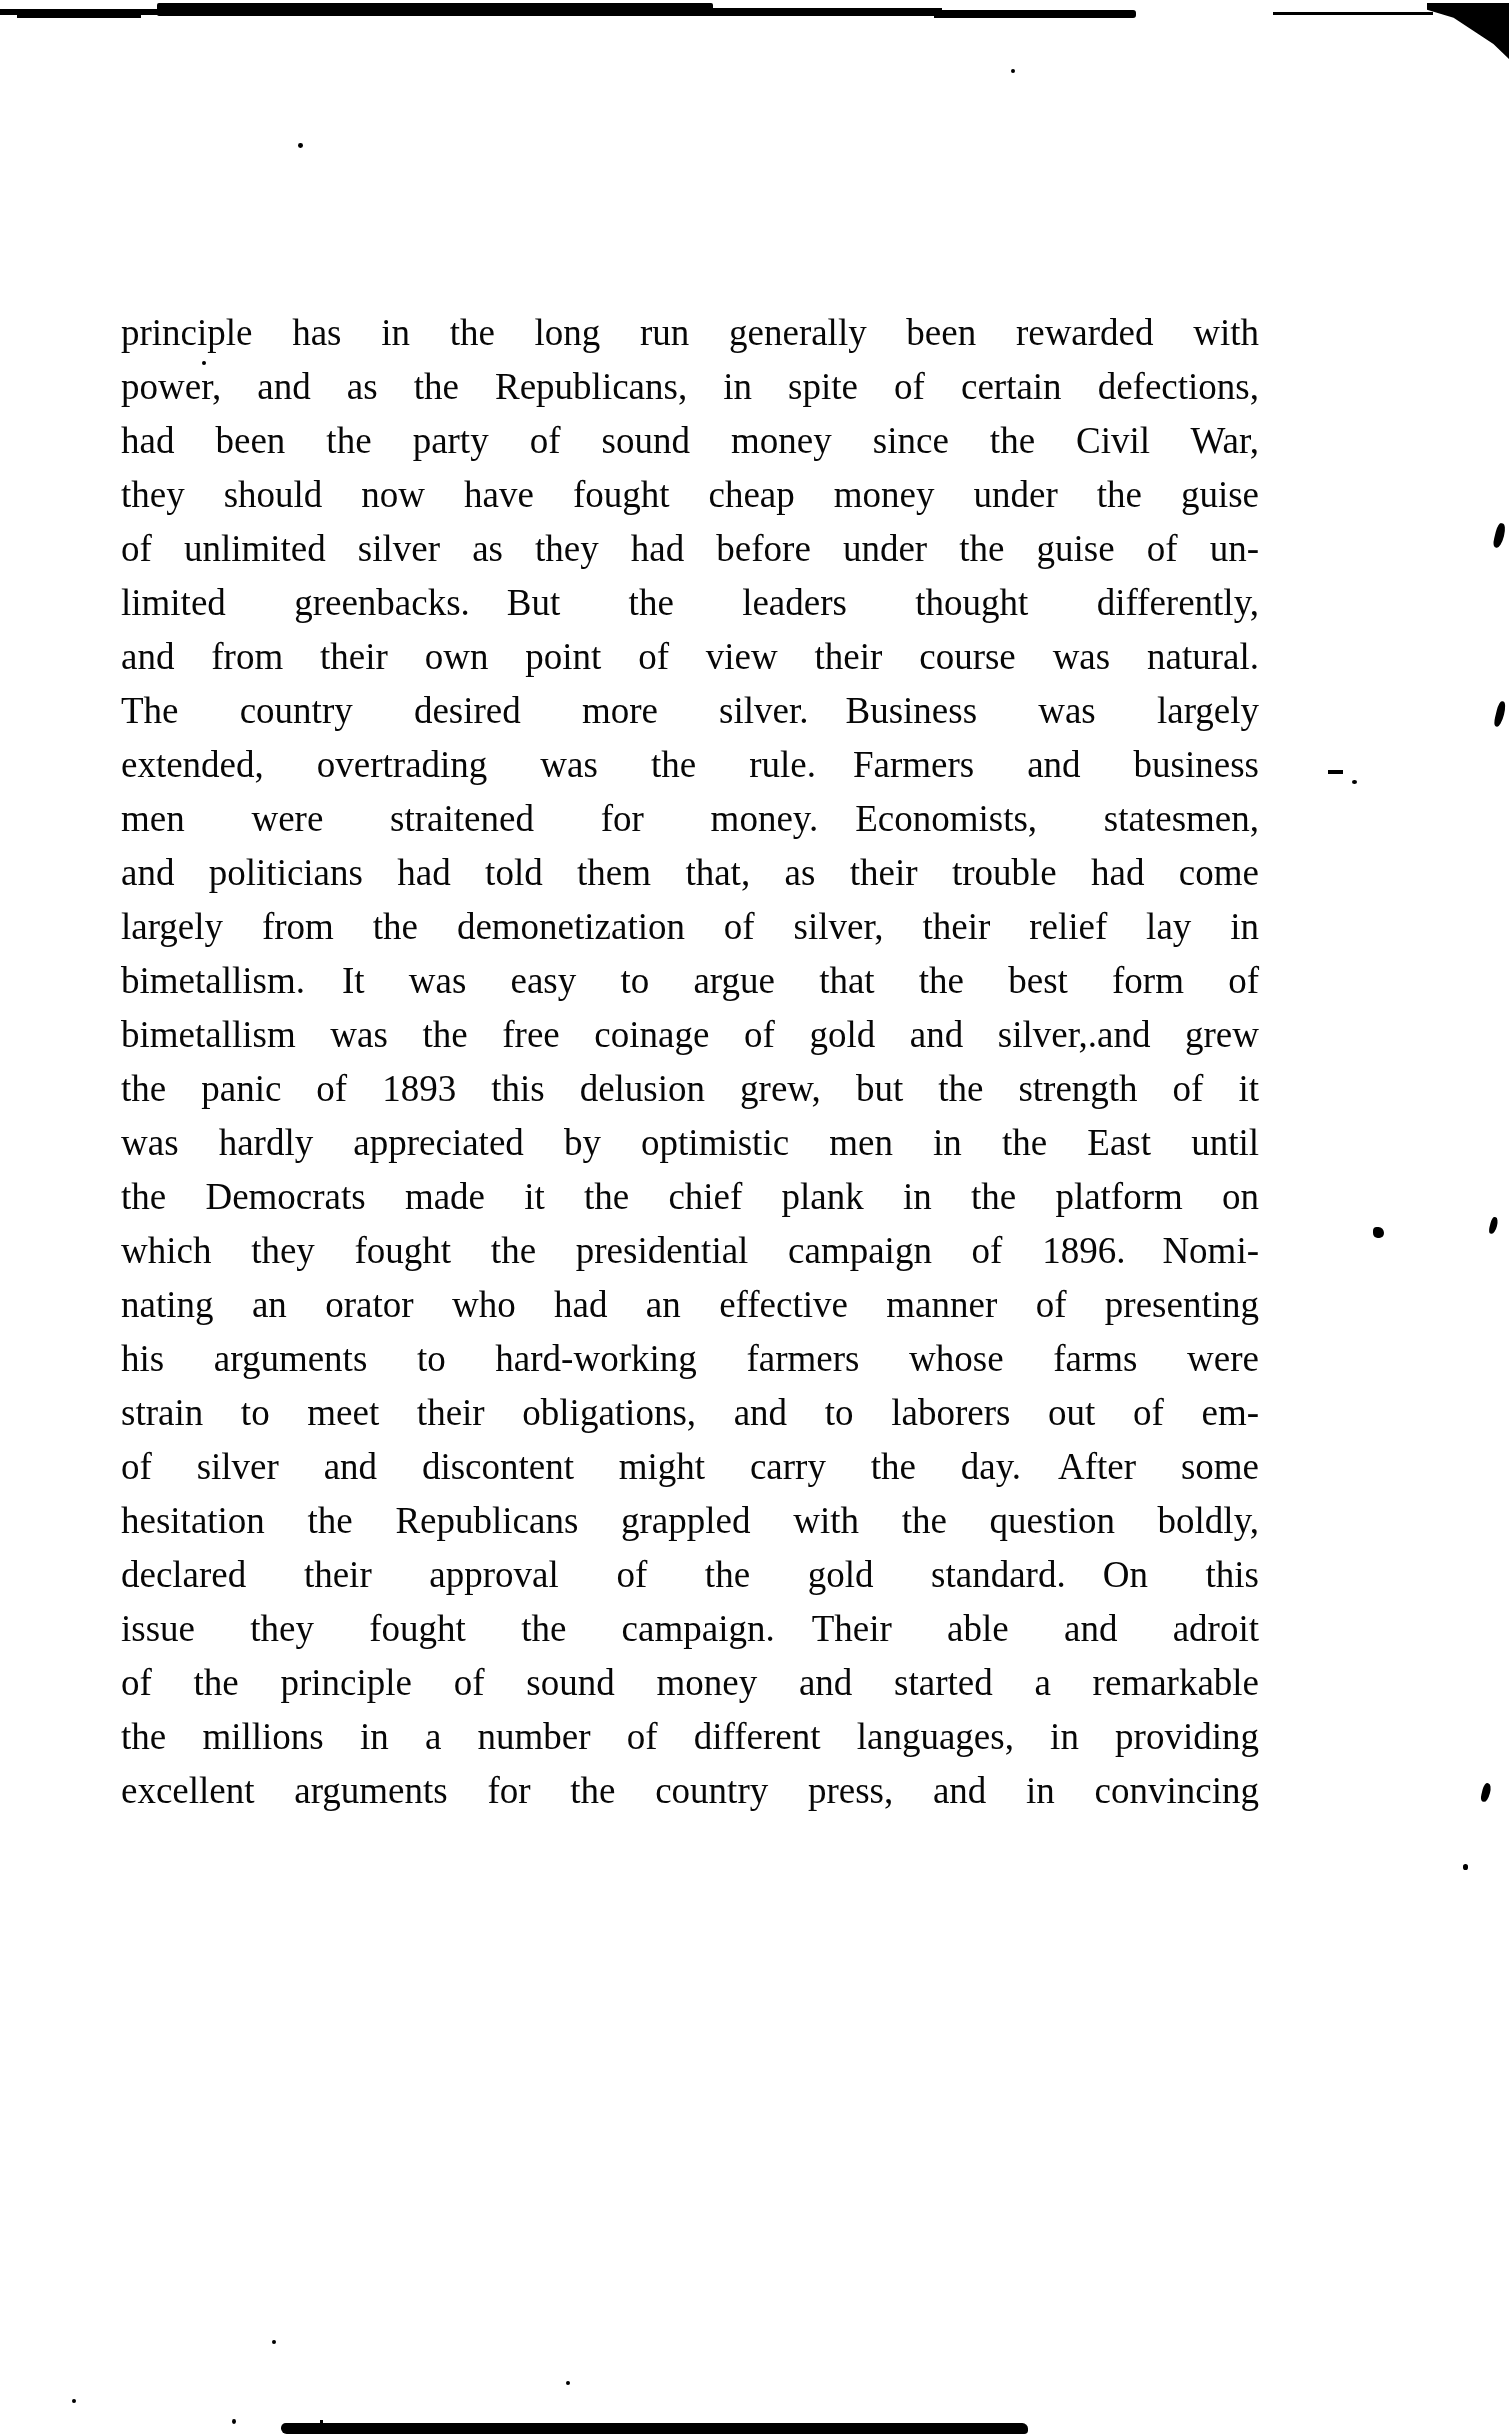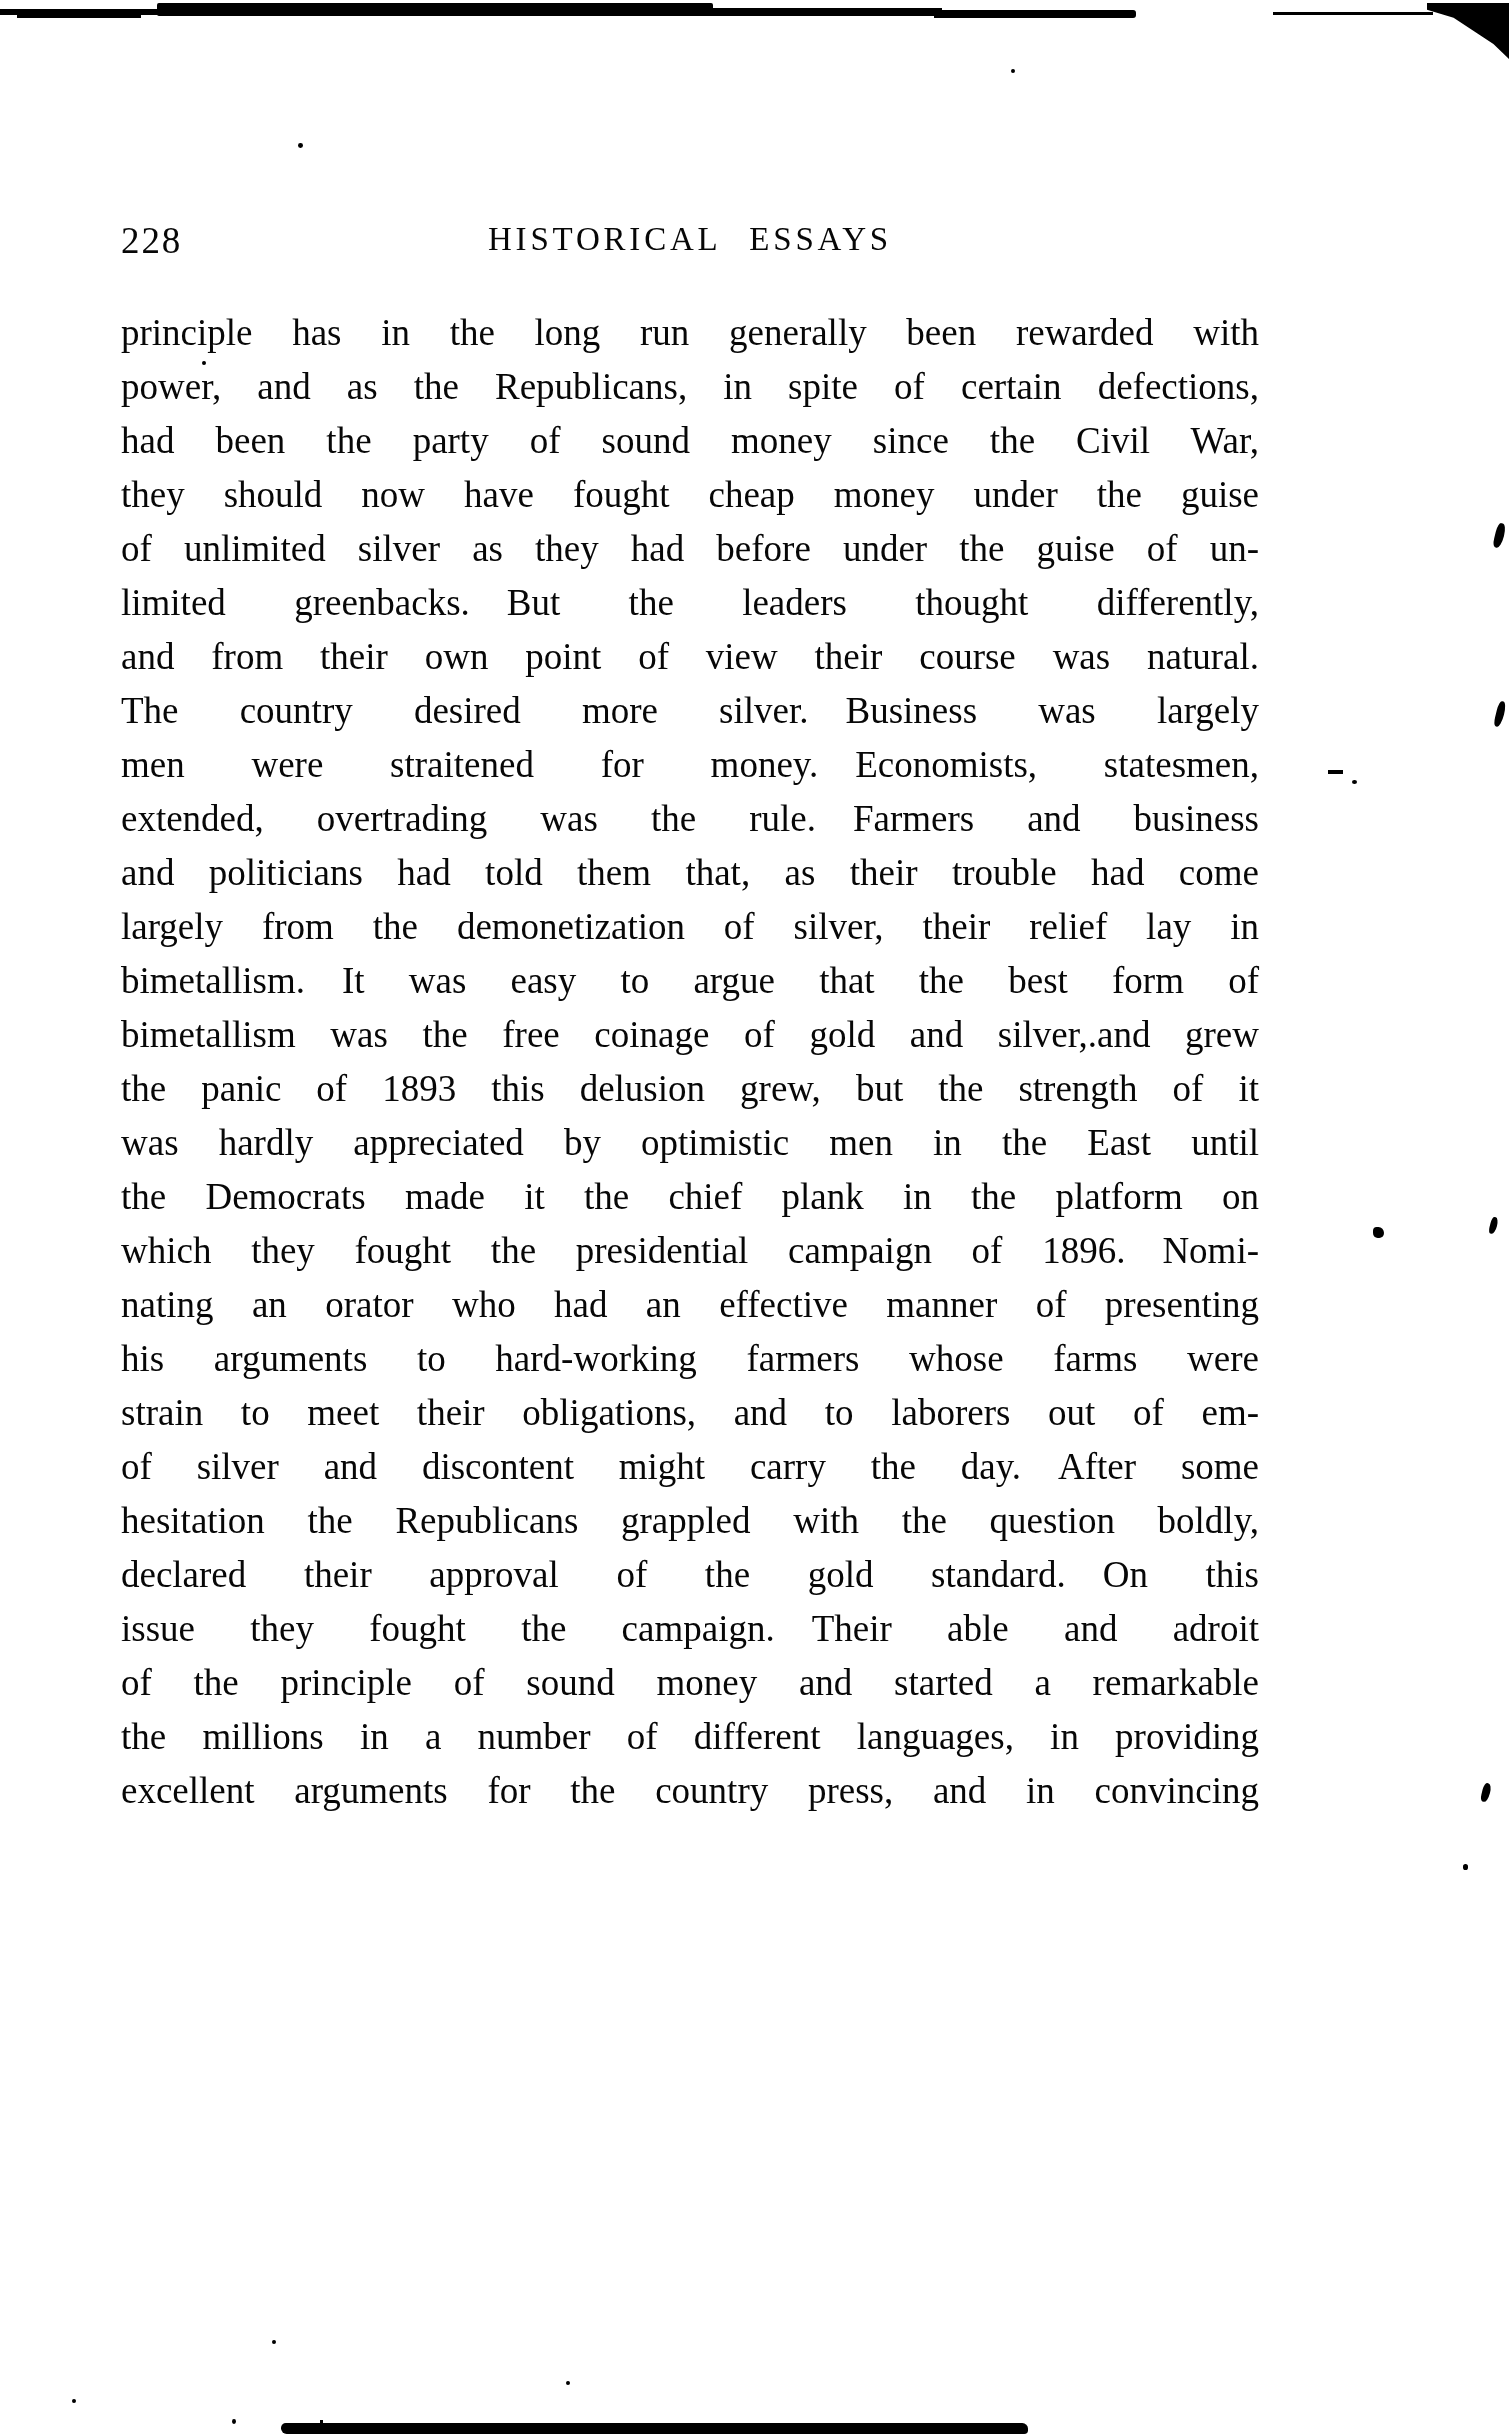--- a/index.html
+++ b/index.html
@@ -72,36 +72,32 @@
   <div class="ink dot" style="left:1352px;top:780px;width:4.8px;height:3.8px;"></div>
   <div class="ink dot" style="left:298px;top:143px;width:4.8px;height:4.8px;"></div>
   <div class="ink dot" style="left:202px;top:361px;width:3.8px;height:3.8px;"></div>
   <div class="ink dot" style="left:1011px;top:69px;width:3.8px;height:3.8px;"></div>
   <div class="ink dot" style="left:272px;top:2340px;width:3.8px;height:3.8px;"></div>
   <div class="ink dot" style="left:566px;top:2381px;width:3.8px;height:3.8px;"></div>
   <div class="ink dot" style="left:72px;top:2399px;width:3.8px;height:3.8px;"></div>
   <div class="ink dot" style="left:232px;top:2419px;width:3.8px;height:4.8px;"></div>
   <div class="ink" style="left:320px;top:2420px;width:2.9px;height:6.7px;"></div>
 
-  <div class="running-head-row">
-    <span class="page-number">228</span>
-    <span class="running-head">HISTORICAL ESSAYS</span>
-  </div>
 
   <div class="body-text">
       <div class="line">principle has in the long run generally been rewarded with</div>
       <div class="line">power, and as the Republicans, in spite of certain defections,</div>
       <div class="line">had been the party of sound money since the Civil War,</div>
       <div class="line">they should now have fought cheap money under the guise</div>
       <div class="line">of unlimited silver as they had before under the guise of un-</div>
       <div class="line">limited greenbacks.  But the leaders thought differently,</div>
       <div class="line">and from their own point of view their course was natural.</div>
       <div class="line">The country desired more silver.  Business was largely</div>
+      <div class="line">extended, overtrading was the rule.  Farmers and business</div>
       <div class="line">men were straitened for money.  Economists, statesmen,</div>
-      <div class="line">extended, overtrading was the rule.  Farmers and business</div>
       <div class="line">and politicians had told them that, as their trouble had come</div>
       <div class="line">largely from the demonetization of silver, their relief lay in</div>
       <div class="line">bimetallism.  It was easy to argue that the best form of</div>
       <div class="line">bimetallism was the free coinage of gold and silver,.and grew</div>
       <div class="line">the panic of 1893 this delusion grew, but the strength of it</div>
       <div class="line">was hardly appreciated by optimistic men in the East until</div>
       <div class="line">the Democrats made it the chief plank in the platform on</div>
       <div class="line">which they fought the presidential campaign of 1896.  Nomi-</div>
       <div class="line">nating an orator who had an effective manner of presenting</div>
       <div class="line">his arguments to hard-working farmers whose farms were</div>

